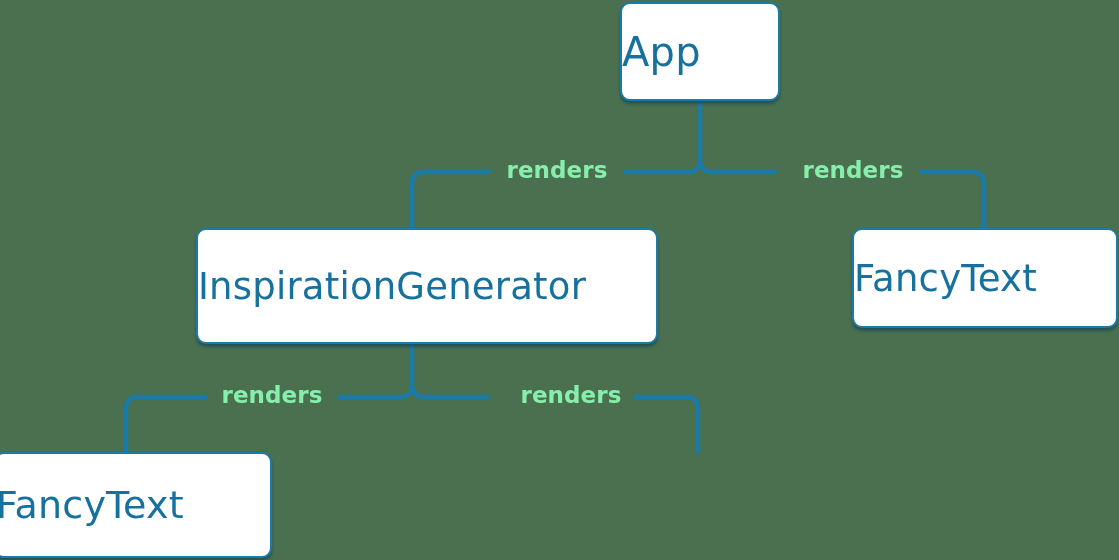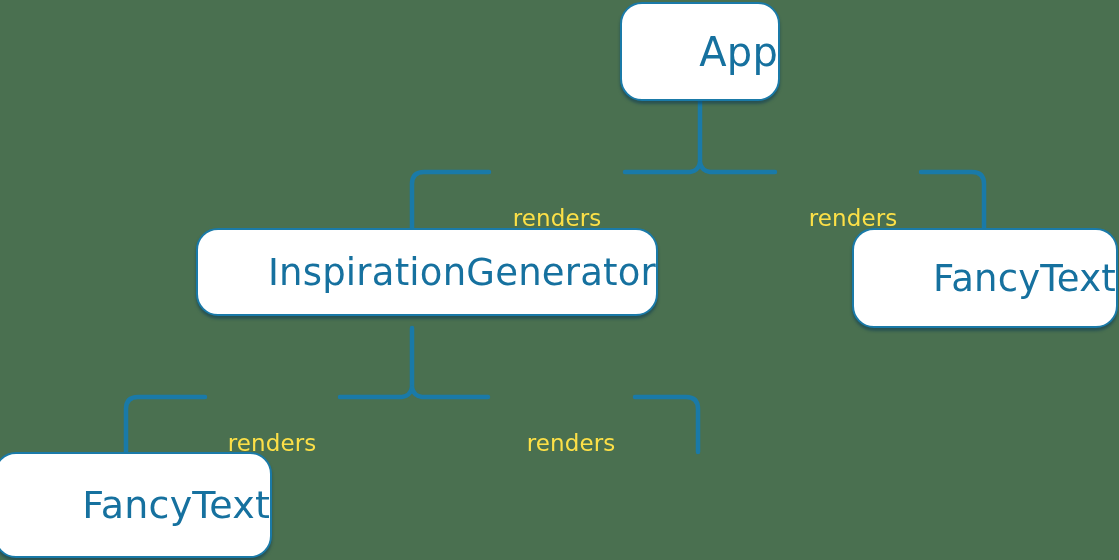--- a/index.html
+++ b/index.html
@@ -24,50 +24,49 @@
     left: 0;
     top: 0;
     width: 1119px;
     height: 560px;
   }
   .node-box {
     position: absolute;
     box-sizing: border-box;
     background: #ffffff;
     border: 2.5px solid #1a7aa8;
-    border-radius: 22px;
+    border-radius: 10px;
     display: flex;
     align-items: center;
-    justify-content: flex-end;
+    justify-content: flex-start;
     box-shadow: 0 3px 3px rgba(12, 58, 84, 0.55);
     z-index: 2;
   }
   .node-label {
     color: #16719f;
     font-size: 37px;
     font-weight: 400;
     letter-spacing: 0.2px;
     white-space: nowrap;
     line-height: 1;
   }
   .edge-label {
     position: absolute;
-    color: #fde047;
+    color: #86efac;
     font-size: 23px;
-    font-weight: 400;
+    font-weight: 700;
     white-space: nowrap;
     line-height: 1;
     transform: translate(-50%, -50%);
     z-index: 3;
     letter-spacing: 0.1px;
-    margin-top: 48px;
   }
   
   #node-app          { left: 620px; top: 2px;   width: 160px; height: 99px; }
-  #node-inspiration  { left: 196px; top: 228px; width: 462px; height: 88px; }
+  #node-inspiration  { left: 196px; top: 228px; width: 462px; height: 116px; }
   #node-fancytext-right { left: 852px; top: 228px; width: 266px; height: 100px; }
   #node-fancytext-left  { left: -6px; top: 452px; width: 278px; height: 106px; }
   #node-copyright    { left: 566px; top: 452px; width: 268px; height: 106px; }
   #node-app .node-label { font-size: 40px; }
   #node-fancytext-left .node-label,
   #node-copyright .node-label { font-size: 38px; }
 </style>
 </head>
 <body>
 

